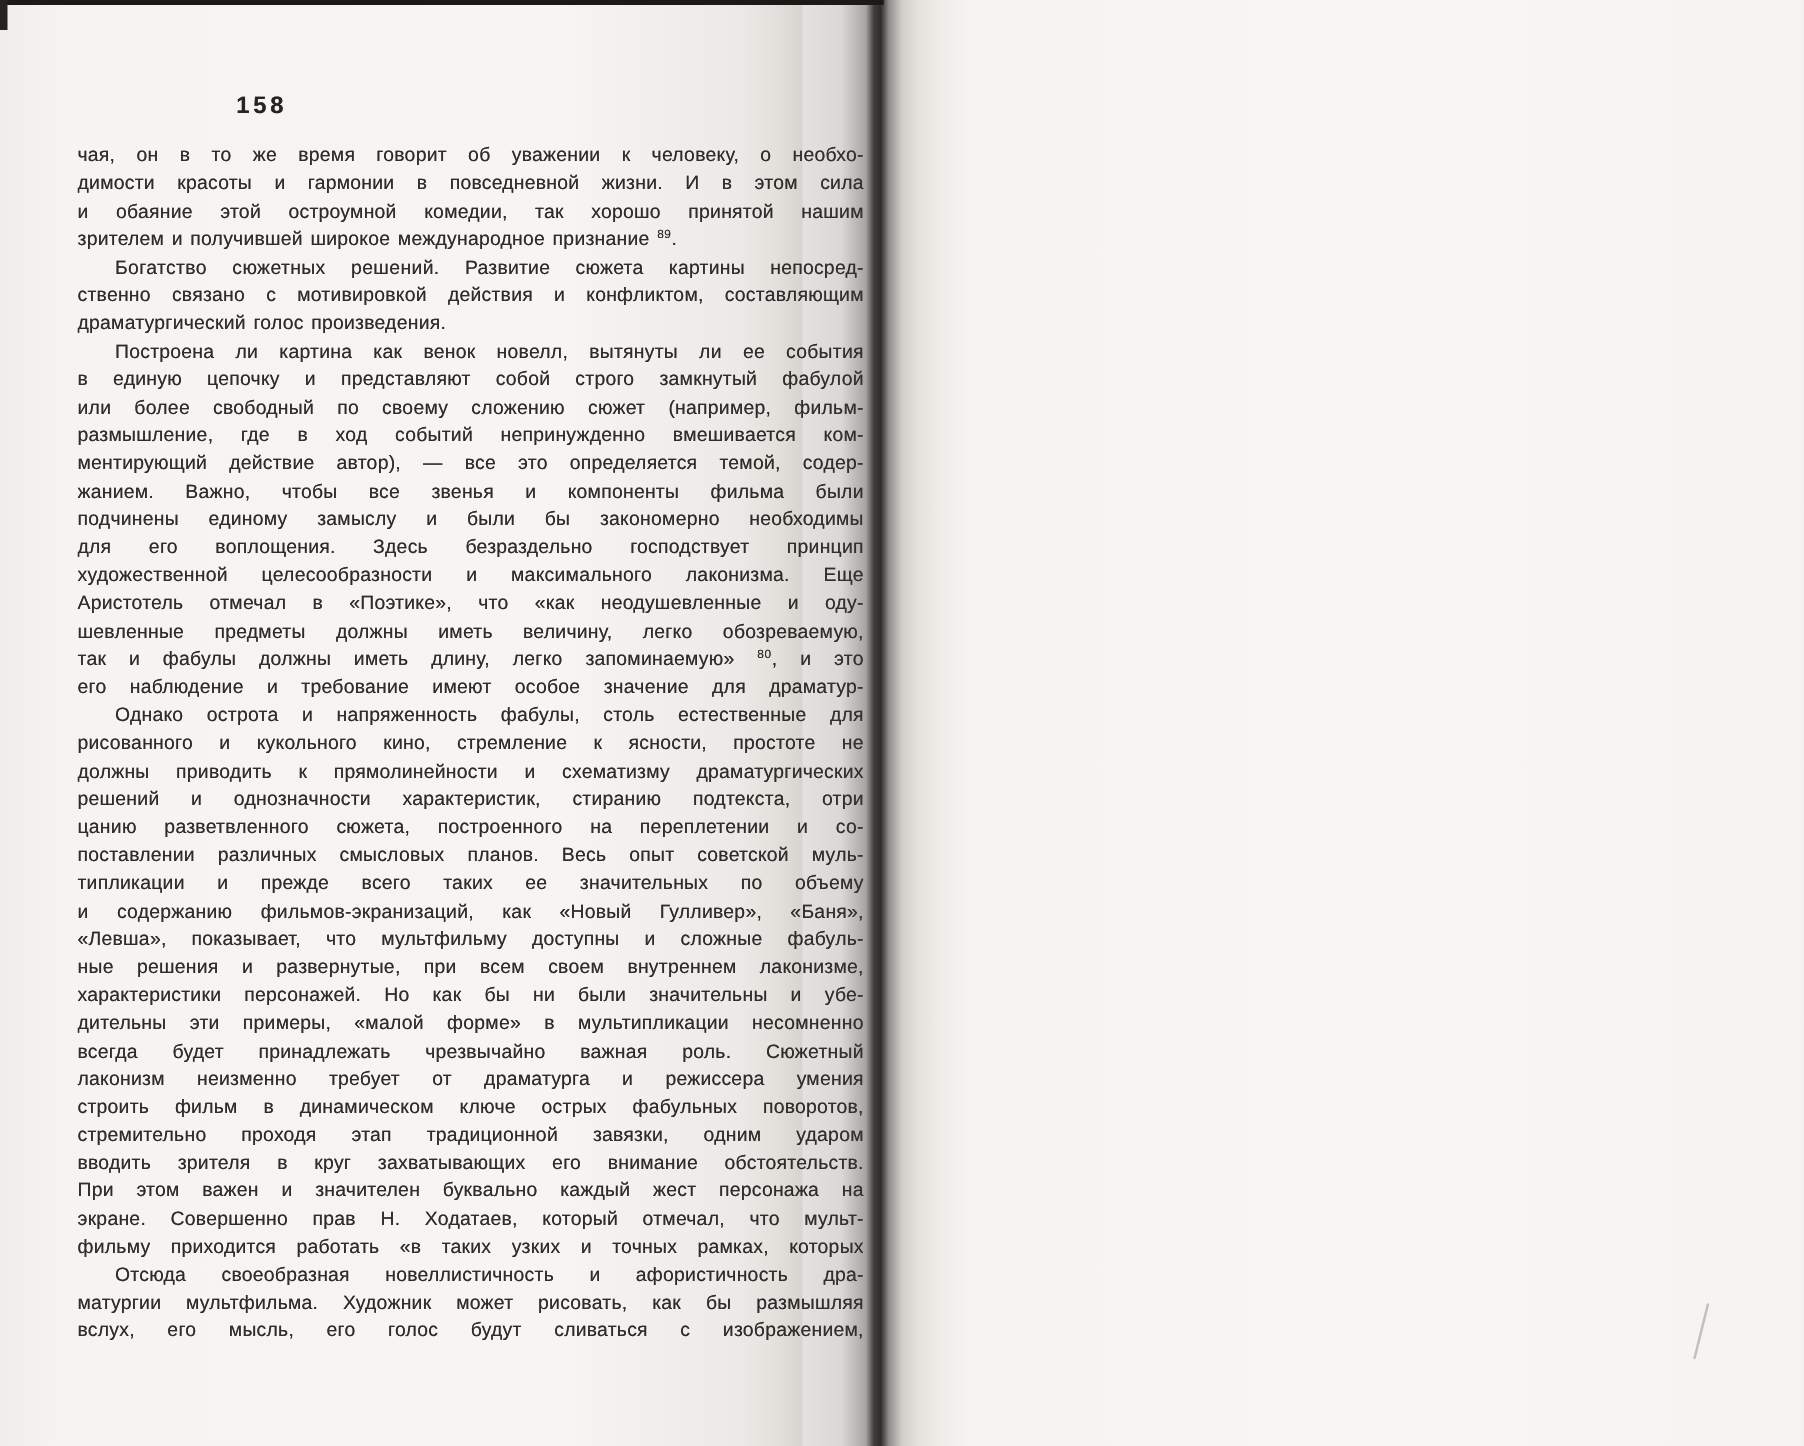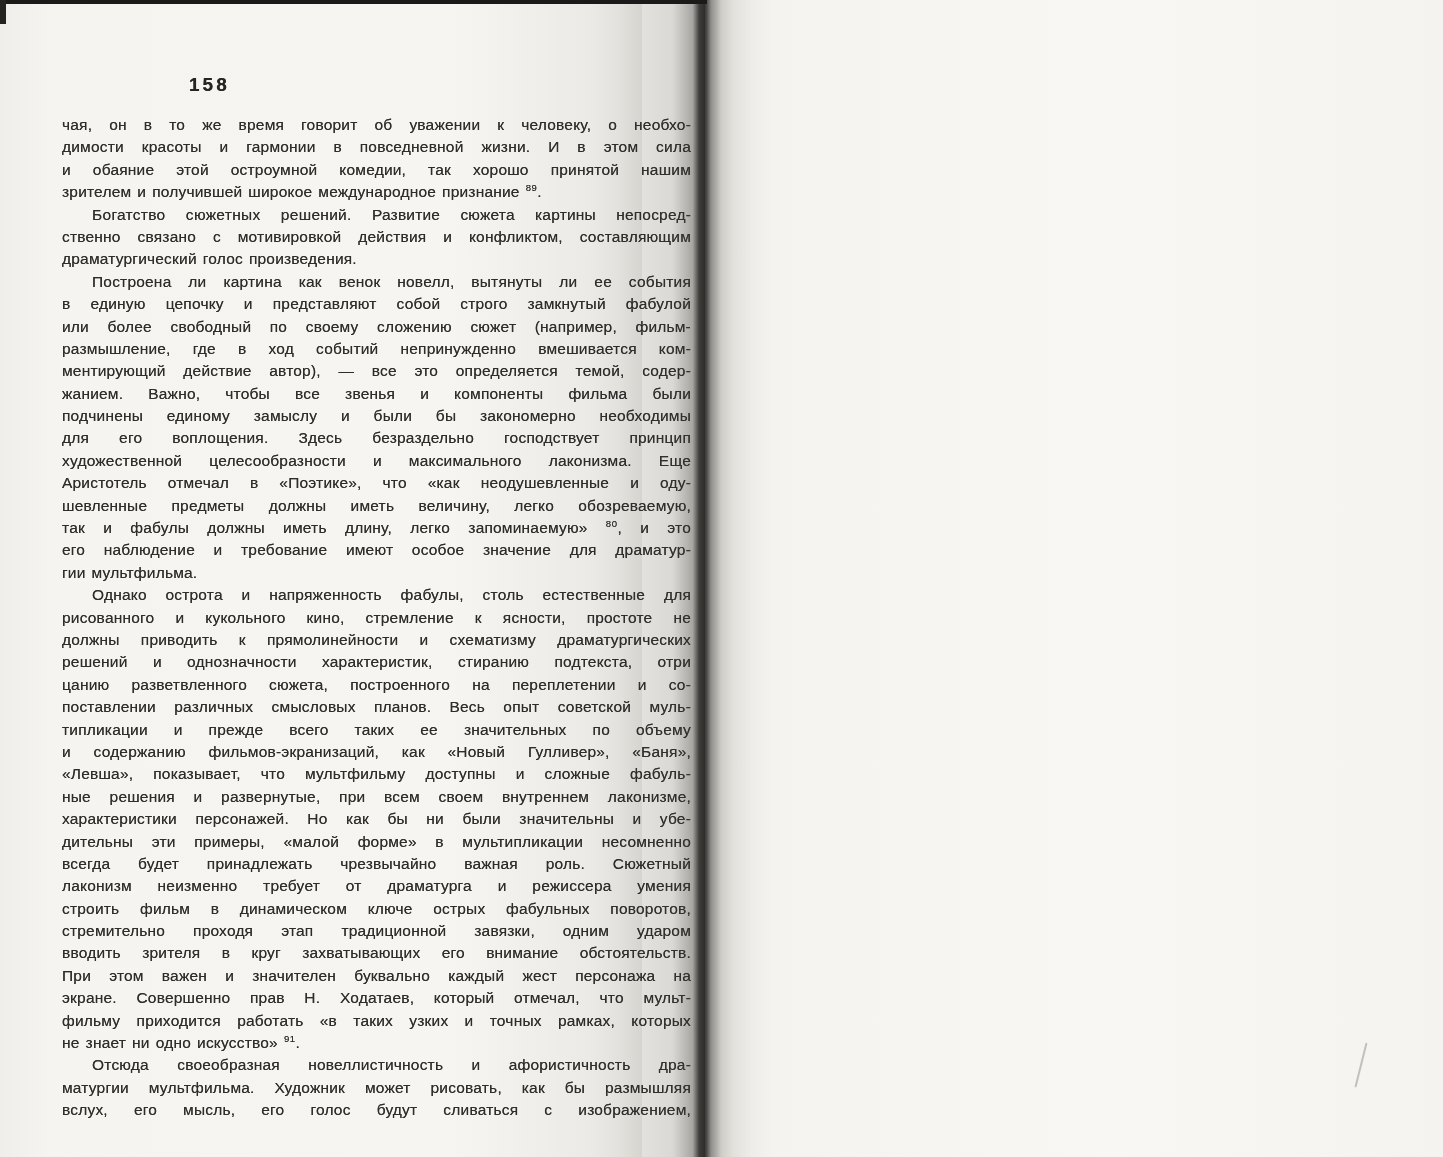--- a/index.html
+++ b/index.html
@@ -79,42 +79,40 @@
         <div class="line">размышление, где в ход событий непринужденно вмешивается ком-</div>
         <div class="line">ментирующий действие автор), — все это определяется темой, содер-</div>
         <div class="line">жанием. Важно, чтобы все звенья и компоненты фильма были</div>
         <div class="line">подчинены единому замыслу и были бы закономерно необходимы</div>
         <div class="line">для его воплощения. Здесь безраздельно господствует принцип</div>
         <div class="line">художественной целесообразности и максимального лаконизма. Еще</div>
         <div class="line">Аристотель отмечал в «Поэтике», что «как неодушевленные и оду-</div>
         <div class="line">шевленные предметы должны иметь величину, легко обозреваемую,</div>
         <div class="line">так и фабулы должны иметь длину, легко запоминаемую» <sup>80</sup>, и это</div>
         <div class="line">его наблюдение и требование имеют особое значение для драматур-</div>
-        <div class="line par-end">гии мультфильма.</div>
         <div class="line indent">Однако острота и напряженность фабулы, столь естественные для</div>
         <div class="line">рисованного и кукольного кино, стремление к ясности, простоте не</div>
         <div class="line">должны приводить к прямолинейности и схематизму драматургических</div>
         <div class="line">решений и однозначности характеристик, стиранию подтекста, отри</div>
         <div class="line">цанию разветвленного сюжета, построенного на переплетении и со-</div>
         <div class="line">поставлении различных смысловых планов. Весь опыт советской муль-</div>
         <div class="line">типликации и прежде всего таких ее значительных по объему</div>
         <div class="line">и содержанию фильмов-экранизаций, как «Новый Гулливер», «Баня»,</div>
         <div class="line">«Левша», показывает, что мультфильму доступны и сложные фабуль-</div>
         <div class="line">ные решения и развернутые, при всем своем внутреннем лаконизме,</div>
         <div class="line">характеристики персонажей. Но как бы ни были значительны и убе-</div>
         <div class="line">дительны эти примеры, «малой форме» в мультипликации несомненно</div>
         <div class="line">всегда будет принадлежать чрезвычайно важная роль. Сюжетный</div>
         <div class="line">лаконизм неизменно требует от драматурга и режиссера умения</div>
         <div class="line">строить фильм в динамическом ключе острых фабульных поворотов,</div>
         <div class="line">стремительно проходя этап традиционной завязки, одним ударом</div>
         <div class="line">вводить зрителя в круг захватывающих его внимание обстоятельств.</div>
         <div class="line">При этом важен и значителен буквально каждый жест персонажа на</div>
         <div class="line">экране. Совершенно прав Н. Ходатаев, который отмечал, что мульт-</div>
         <div class="line">фильму приходится работать «в таких узких и точных рамках, которых</div>
-        <div class="line par-end">не знает ни одно искусство» <sup>91</sup>.</div>
         <div class="line indent">Отсюда своеобразная новеллистичность и афористичность дра-</div>
         <div class="line">матургии мультфильма. Художник может рисовать, как бы размышляя</div>
         <div class="line">вслух, его мысль, его голос будут сливаться с изображением,</div>
       </div>
   </div>
 
   <div class="page page-right">
     
     
   </div>

